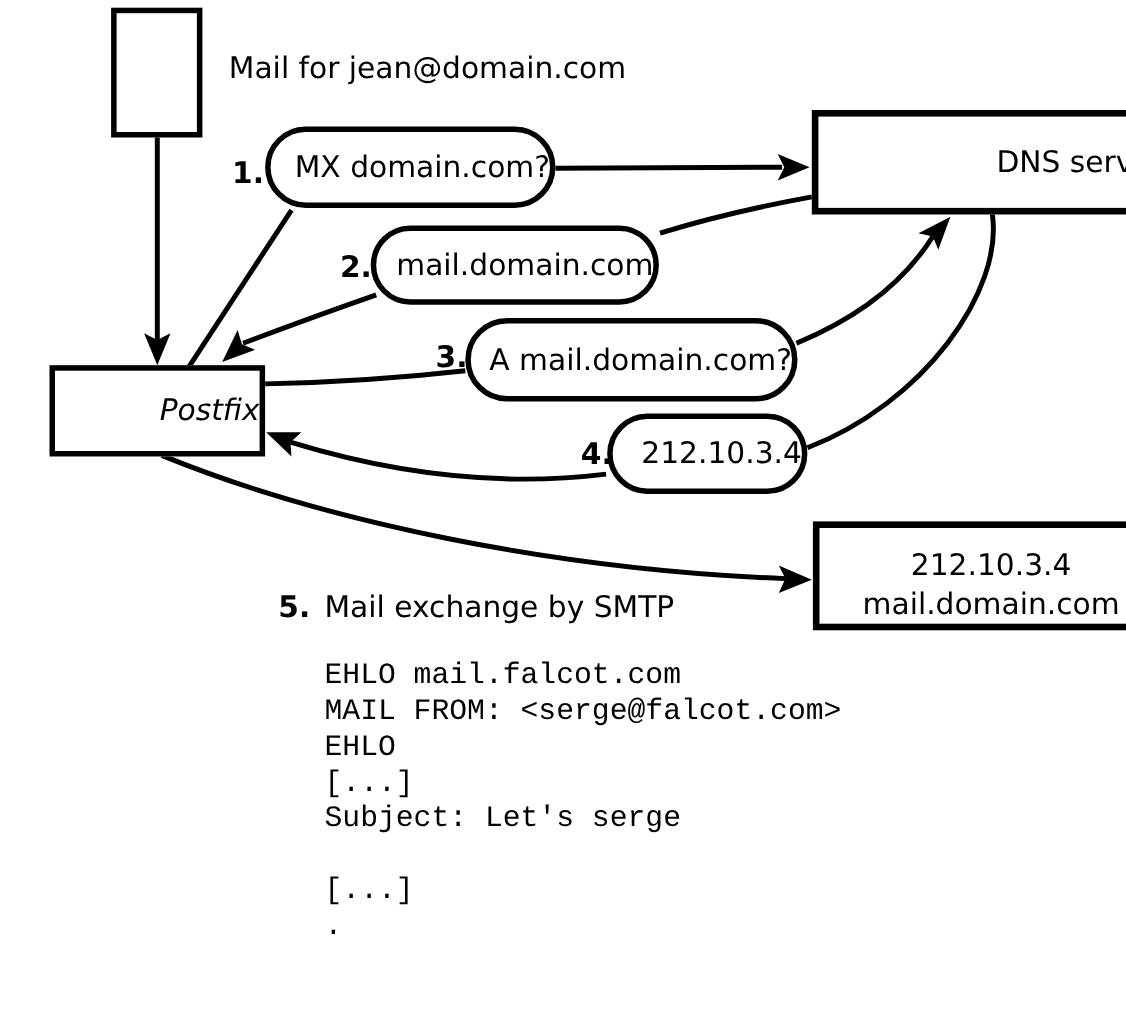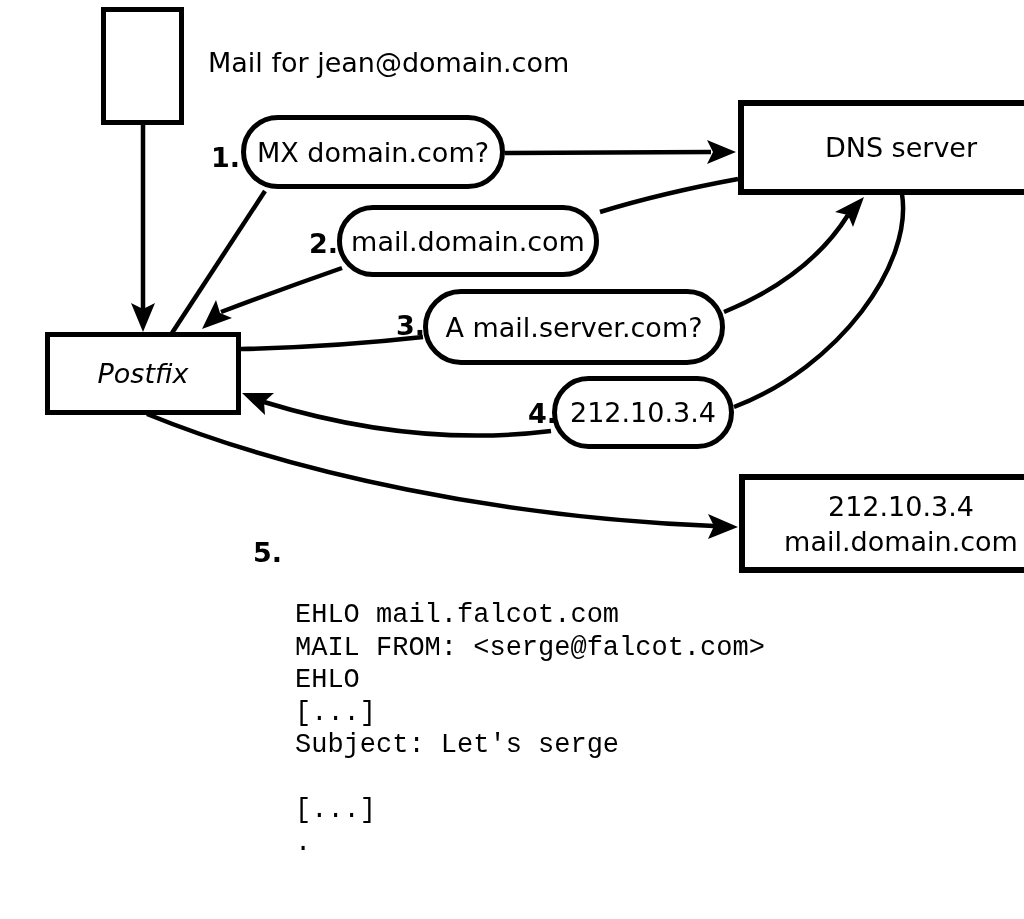--- a/index.html
+++ b/index.html
@@ -10,21 +10,21 @@
     position: relative; overflow: hidden;
   }
   .stage { position: absolute; left: 0; top: 2px; width: 1024px; height: 722px; margin-left: 44px; }
   svg.wires { position: absolute; left: 0; top: 0; pointer-events: none; }
   svg.wires path { stroke: #000; stroke-width: 4.5; fill: none; }
   svg.wires polygon { fill: #000; stroke: none; }
 
   .node {
     position: absolute; box-sizing: border-box;
     border: 5px solid #000; background: #fff;
-    display: flex; align-items: center; justify-content: center;
+    display: flex; align-items: center; justify-content: flex-end;
     font-size: 27px; text-align: center;
   }
   .thickbox { border-width: 6px; }
   .pill { border-radius: 40px; }
   .twoline { flex-direction: column; line-height: 35px; }
 
   .num {
     position: absolute; font-weight: bold; font-size: 27px; line-height: 1;
   }
   .freelabel {
@@ -92,29 +92,30 @@
     <span>MX domain.com?</span>
   </div>
 
   <div class="num" style="left:265px; top:228px;">2.</div>
   <div class="node pill" style="left:293px; top:203px; width:262px; height:72px;">
     <span>mail.domain.com</span>
   </div>
 
   <div class="num" style="left:352px; top:310px;">3.</div>
   <div class="node pill" style="left:379px; top:287px; width:302px; height:76px;">
-    <span>A mail.server.com?</span>
+    <span>A mail.domain.com?</span>
   </div>
 
   <div class="num" style="left:484px; top:398px;">4.</div>
   <div class="node pill" style="left:508px; top:374px; width:182px; height:73px;">
     <span>212.10.3.4</span>
   </div>
 
   <div class="num" style="left:209px; top:537px;">5.</div>
+  <div class="freelabel" style="left:251px; top:535px;">Mail exchange by SMTP</div>
 
   <div class="smtp">
     <div class="smtp-line">EHLO mail.falcot.com</div>
     <div class="smtp-line">MAIL FROM: &lt;serge@falcot.com&gt;</div>
     <div class="smtp-line">EHLO</div>
     <div class="smtp-line">[...]</div>
     <div class="smtp-line">Subject: Let's serge</div>
     <div class="smtp-line"></div>
     <div class="smtp-line">[...]</div>
     <div class="smtp-line">.</div>

